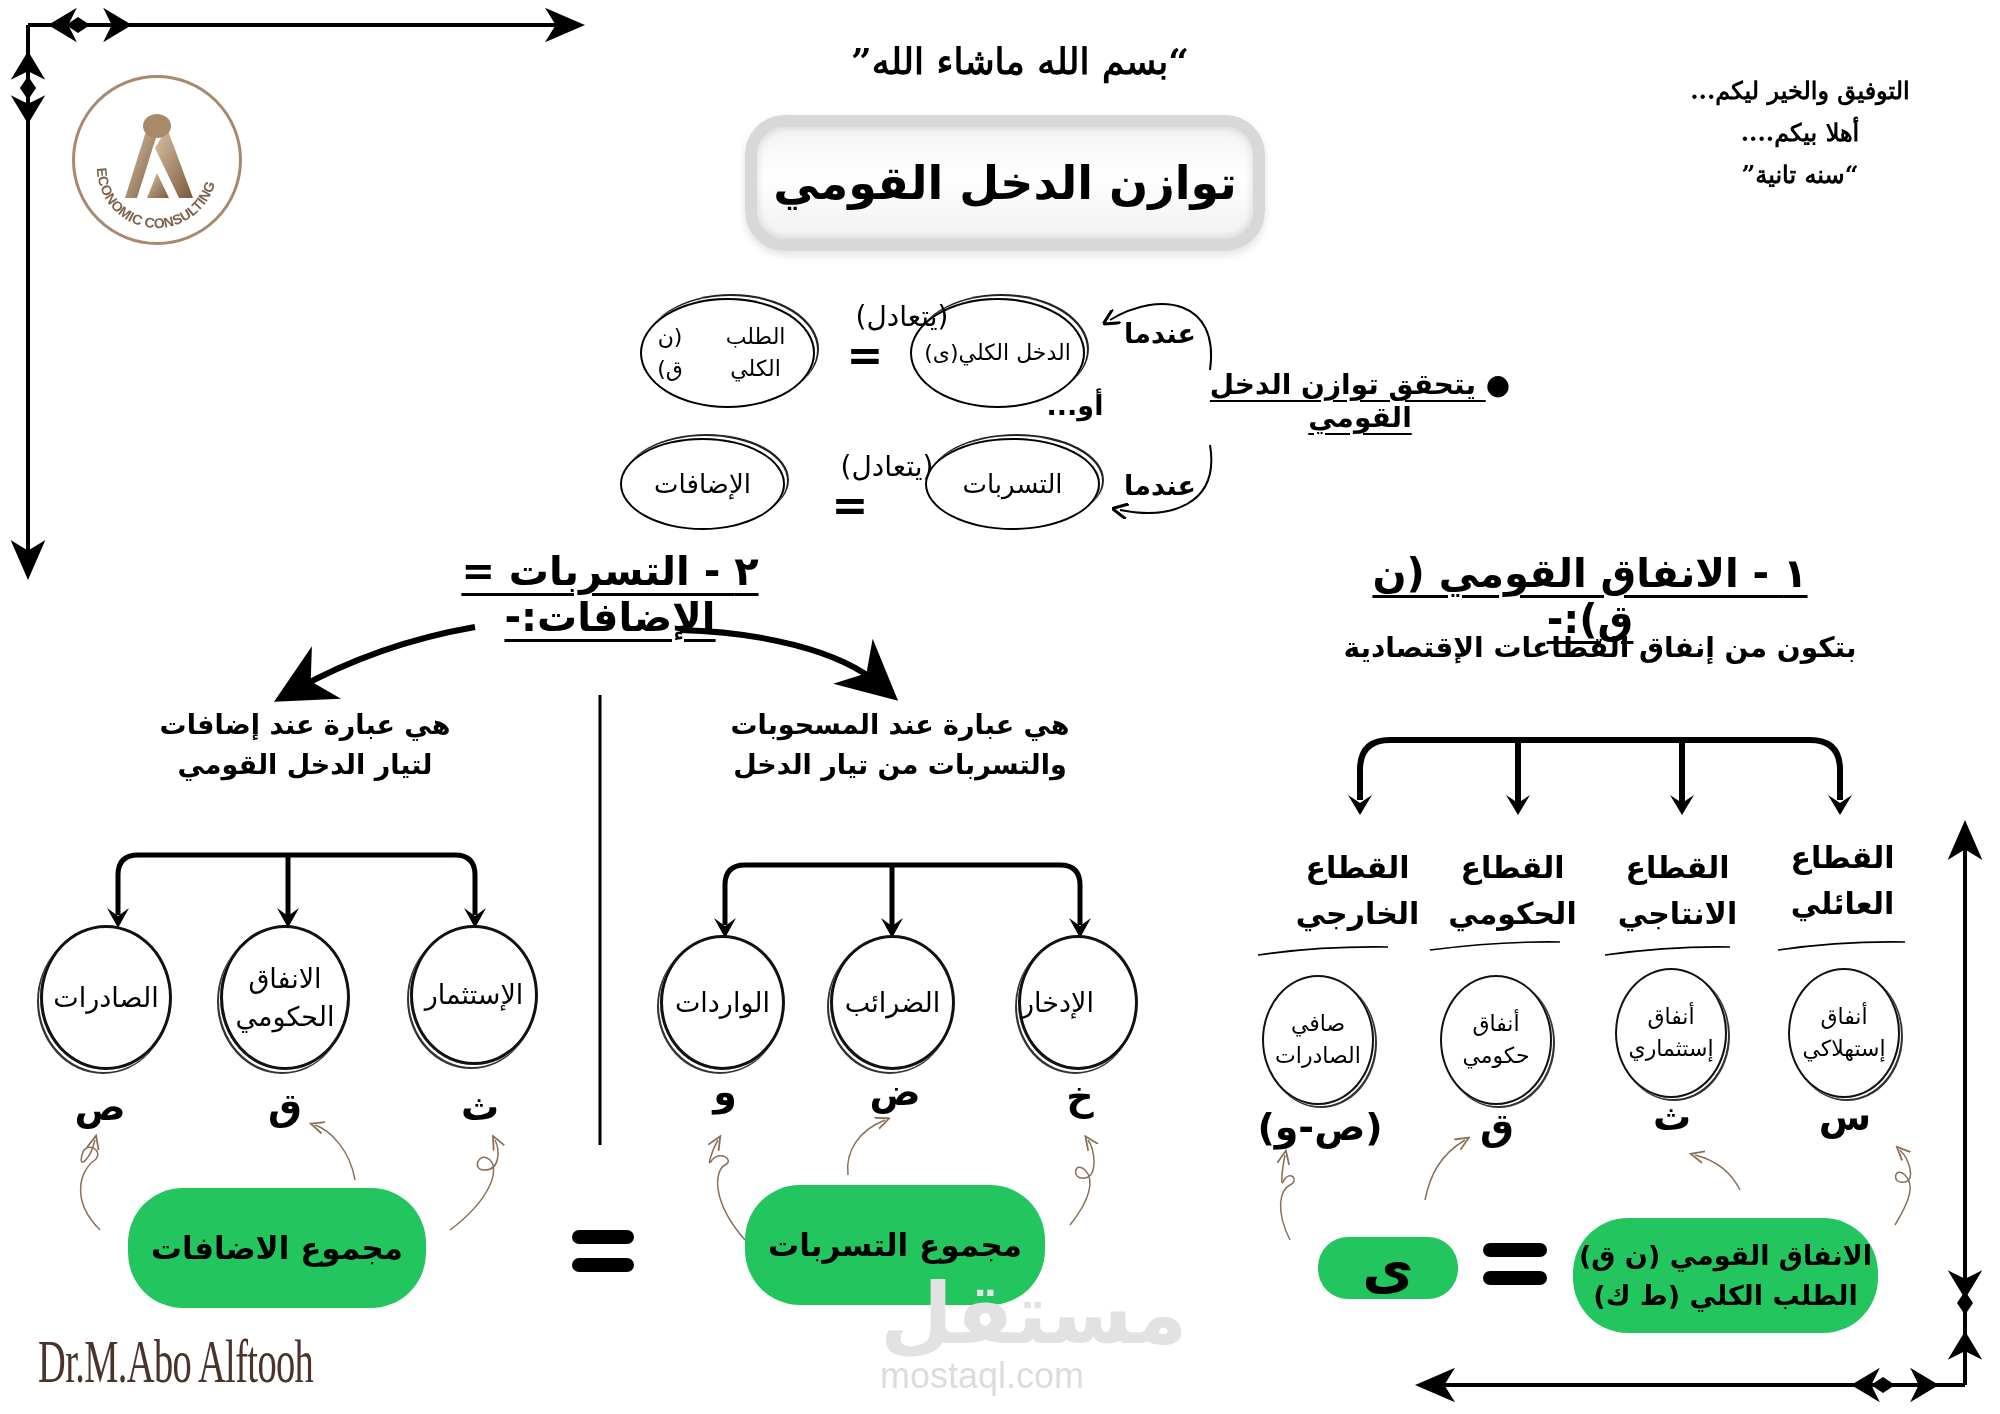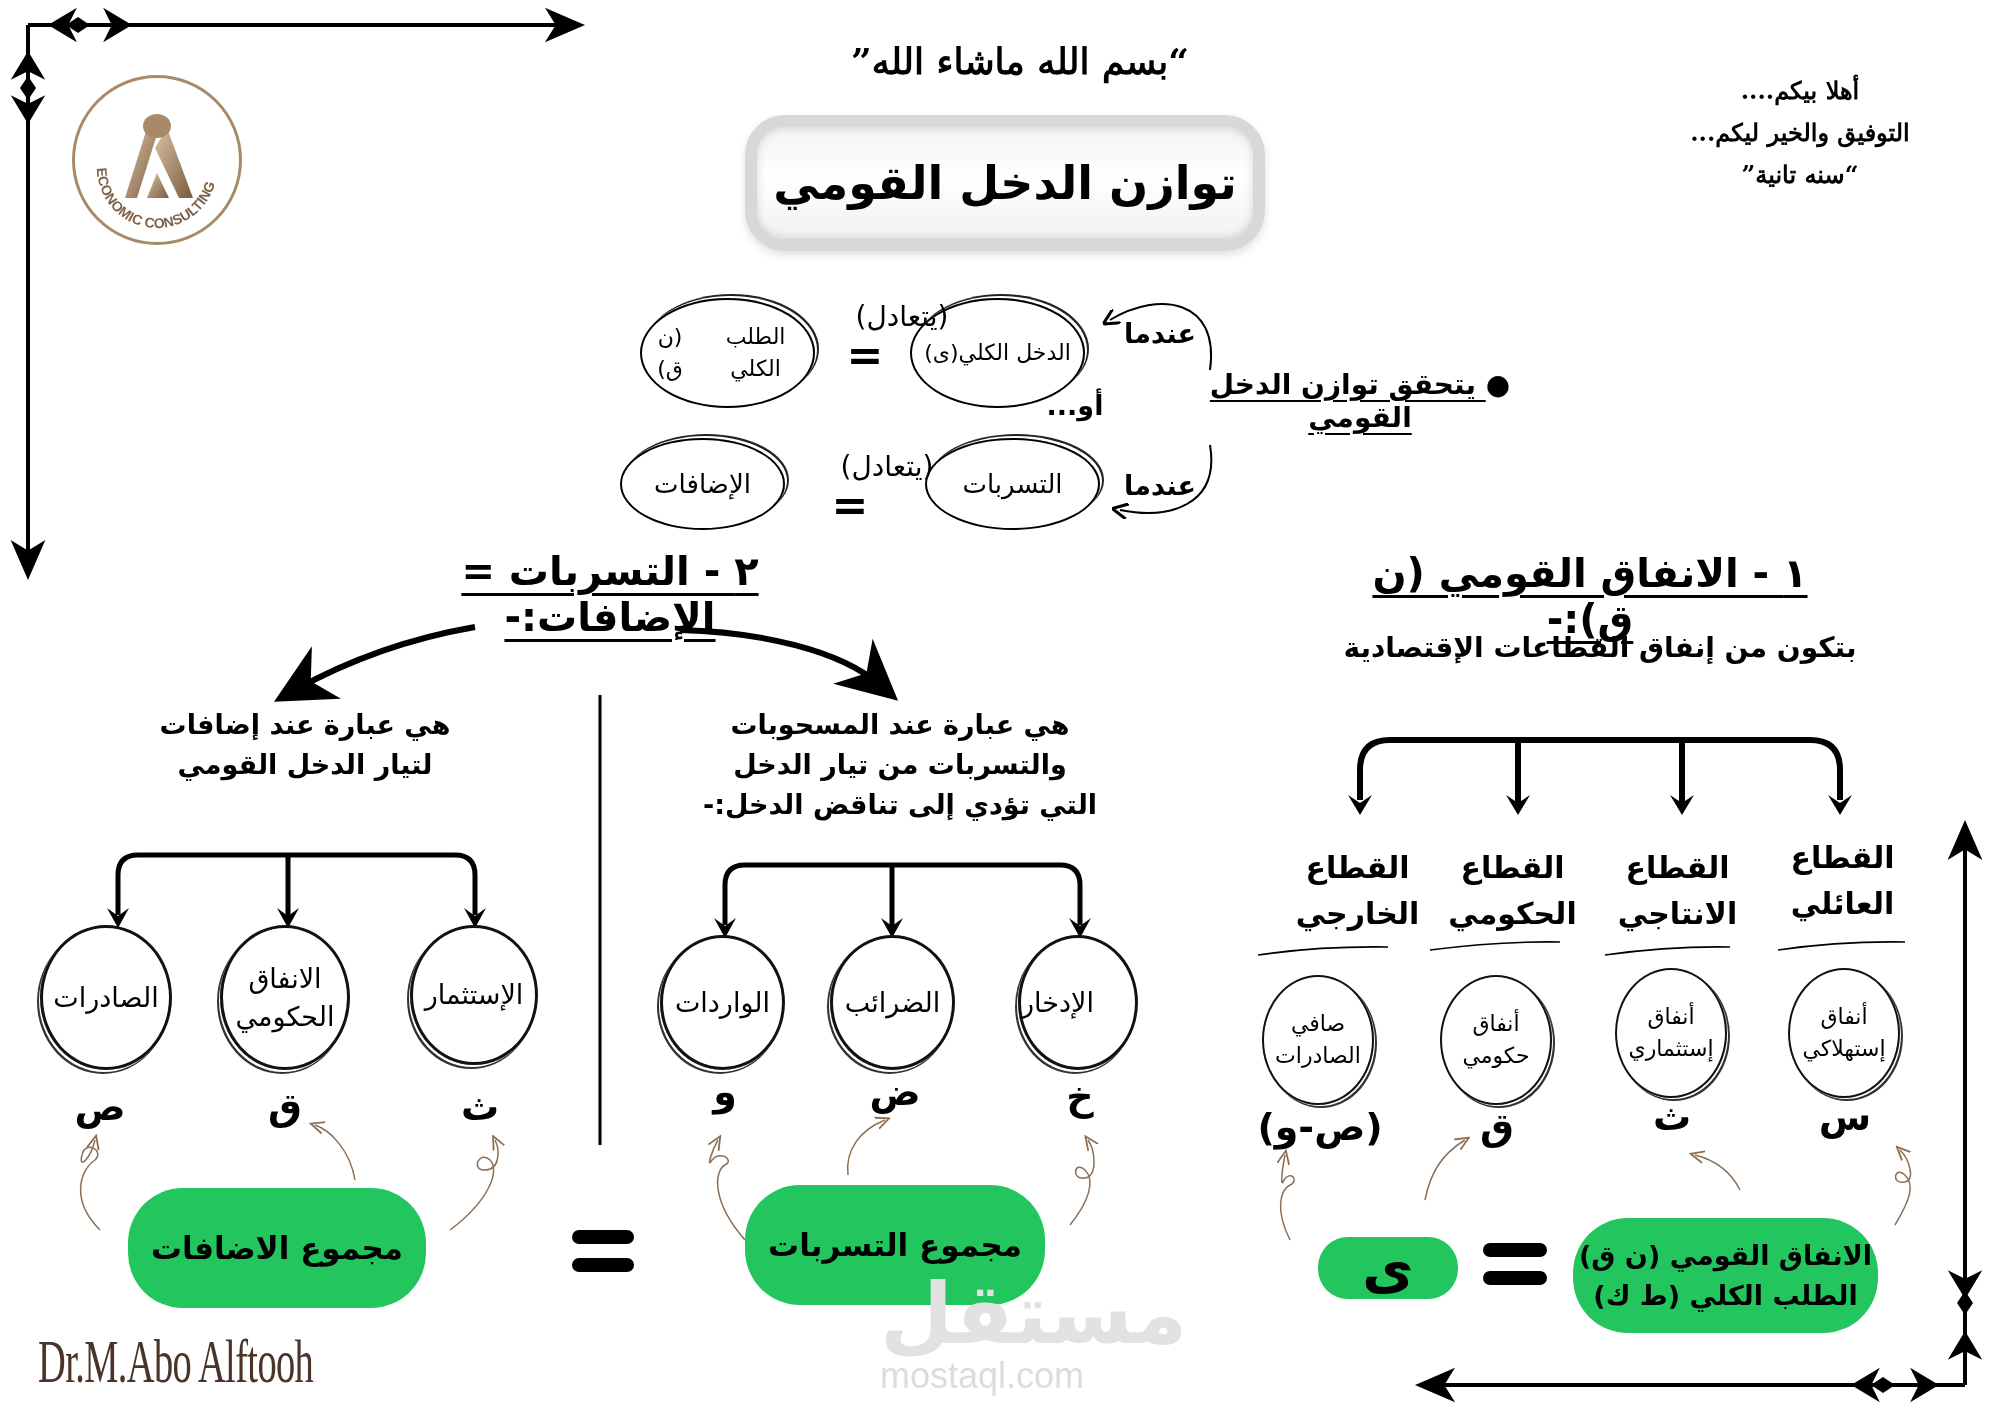--- a/index.html
+++ b/index.html
@@ -179,22 +179,22 @@
     <polygon points="72,120 82,95 94,120" fill="url(#gold)"></polygon>
     <ellipse cx="82" cy="48" rx="14" ry="12" fill="#a88a6a"></ellipse>
   </svg>
 </div>
 
 <div class="abs ar basmala">“بسم الله ماشاء الله”</div>
 <div class="abs title-box">
   <span class="ar title-text">توازن الدخل القومي</span>
 </div>
 <div class="abs ar greeting">
+  <div>التوفيق والخير ليكم...</div>
   <div>أهلا بيكم....</div>
-  <div>التوفيق والخير ليكم...</div>
   <div>“سنه تانية”</div>
 </div>
 
 <div class="abs ar" style="left:1160px; top:368px; width:400px; font-size:28px; font-weight:bold; text-decoration:underline; text-underline-offset:6px;">
   <span style="text-decoration:none; display:inline-block;">●</span>
   <span>يتحقق توازن الدخل القومي</span>
 </div>
 <div class="abs ar when" style="left:1115px; top:318px; width:90px;">عندما</div>
 <div class="abs ar when" style="left:1115px; top:470px; width:90px;">عندما</div>
 <div class="abs ar when" style="left:1035px; top:390px; width:80px;">أو...</div>
@@ -273,21 +273,20 @@
   </div>
 <div class="brown-box" style="left:1318px; top:1237px; width:140px; height:62px; border-radius:30px; font-size:56px;">
   <span>ى</span>
 </div>
 
 <div class="abs ar section-head" style="left:380px; top:548px; width:460px;">٢ - التسربات = الإضافات:-</div>
 
 <div class="abs ar desc" style="left:690px; top:705px; width:420px;">
   <div>هي عبارة عند المسحوبات</div>
   <div>والتسربات من تيار الدخل</div>
-  <div>التي تؤدي إلى تناقض الدخل:-</div>
 </div>
 <div class="abs ar desc" style="left:95px; top:705px; width:420px;">
   <div>هي عبارة عند إضافات</div>
   <div>لتيار الدخل القومي</div>
 </div>
 
 <div class="circle" style="left:1018px; top:935px; width:120px; height:135px;align-items:flex-end;">
   <span>الإدخار</span>
 </div>
 <div class="circle" style="left:830px; top:935px; width:125px; height:135px;">

